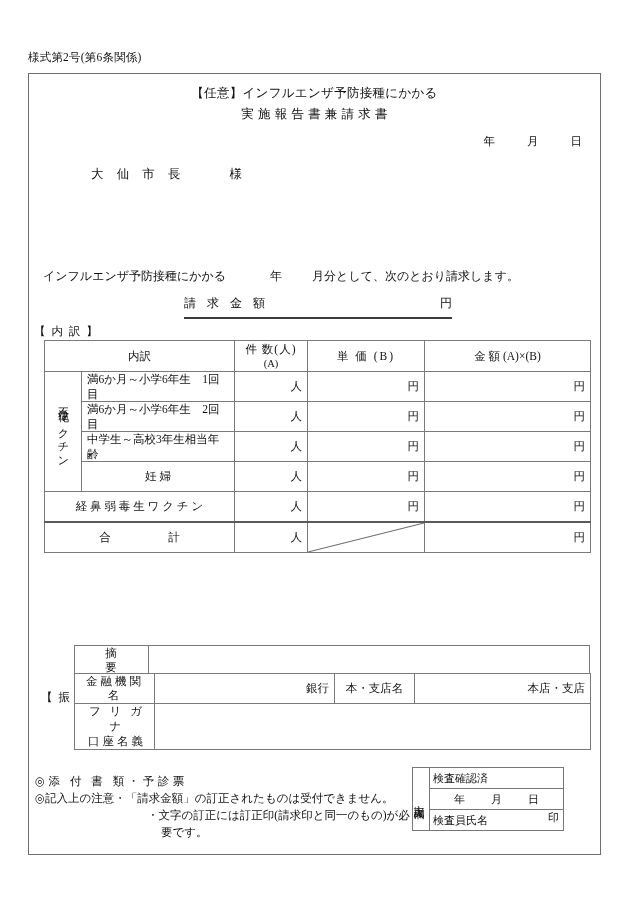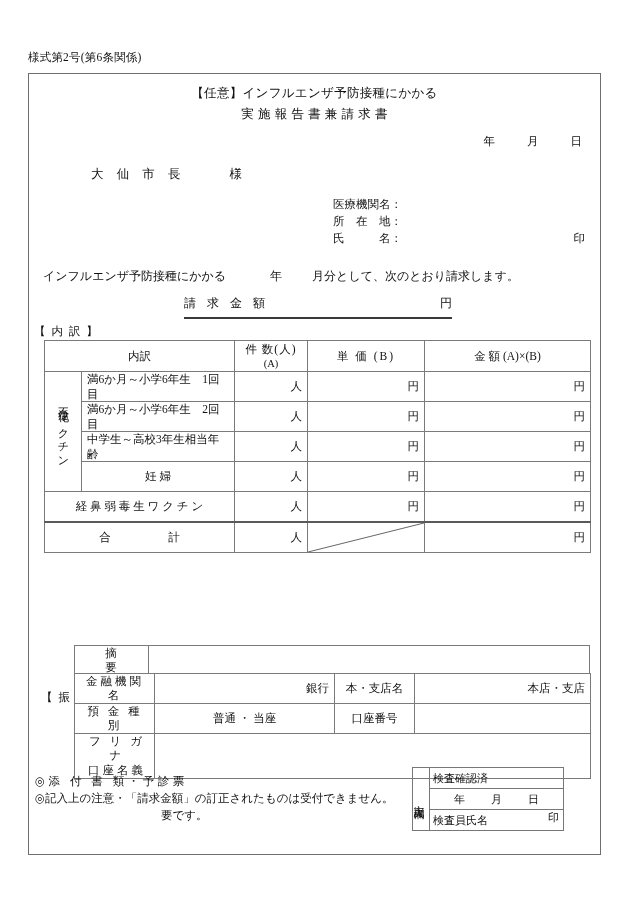--- a/index.html
+++ b/index.html
@@ -304,32 +304,20 @@
     </div>
 
     <div class="date-line">
       <span class="d-y">年</span><span class="d-m">月</span><span class="d-d">日</span>
     </div>
 
     <div class="addressee">
       <span class="name">大 仙 市 長</span><span class="sama">様</span>
     </div>
 
-    <div class="inst">
-      <div class="inst-row">
-        <span class="inst-label">医療機関名：</span>
-      </div>
-      <div class="inst-row">
-        <span class="inst-label">所　在　地：</span>
-      </div>
-      <div class="inst-row">
-        <span class="inst-label">氏　　　名：</span>
-        <span class="inst-seal">印</span>
-      </div>
-    </div>
 
     <div class="statement">
       <span>インフルエンザ予防接種にかかる</span><span class="gap-a"></span><span>年</span><span class="gap-b"></span><span>月分として、次のとおり請求します。</span>
     </div>
 
     <div class="claim">
       <span class="claim-label">請 求 金 額</span>
       <span class="claim-yen">円</span>
     </div>
 
@@ -428,39 +416,34 @@
         <col style="width:80px">
         <col style="width:176px">
       </colgroup>
       <tbody>
         <tr>
           <td class="blab">金融機関名</td>
           <td class="r">銀行</td>
           <td class="c">本・支店名</td>
           <td class="r">本店・支店</td>
         </tr>
-        <tr>
-          <td class="blab">預 金 種 別</td>
-          <td class="c">普通 ・ 当座</td>
-          <td class="c">口座番号</td>
-          <td class="l"></td>
-        </tr>
         <tr class="r3">
           <td class="c">
             <div class="two-line">フ リ ガ ナ</div>
             <div class="two-line">口座名義</div>
           </td>
           <td class="l" colspan="3"></td>
         </tr>
       </tbody>
     </table>
 
     <div class="footer-notes">
       <div class="fn-line sp-attach">◎添 付 書 類・予診票</div>
       <div class="fn-line">◎記入上の注意・「請求金額」の訂正されたものは受付できません。</div>
+      <div class="fn-line fn-indent">・文字の訂正には訂正印(請求印と同一のもの)が必</div>
       <div class="fn-line fn-indent2">要です。</div>
     </div>
 
     <table id="verify-box">
       <tbody>
         <tr>
           <td class="city-col" rowspan="3">
             <div class="vtxt">市記入欄</div>
           </td>
           <td class="vb-cell l">検査確認済</td>

